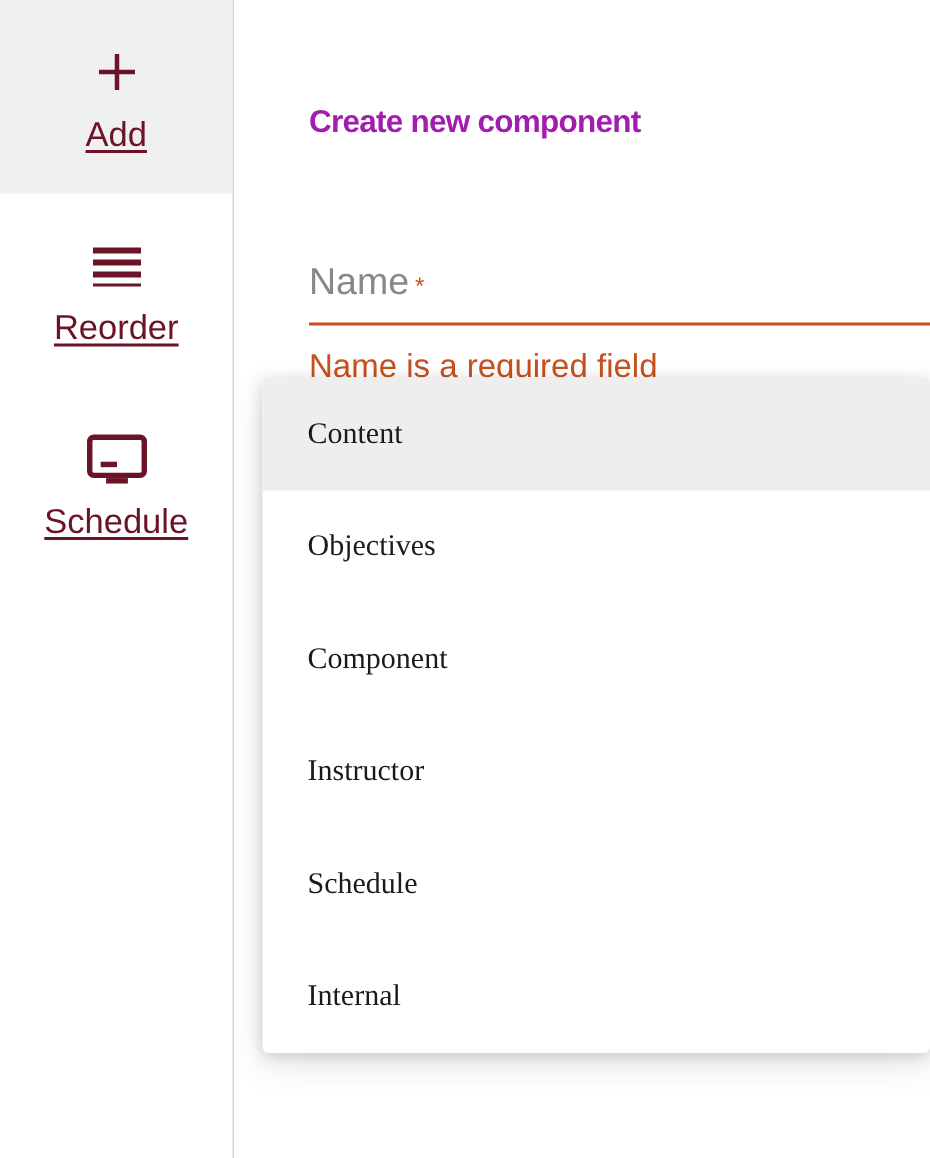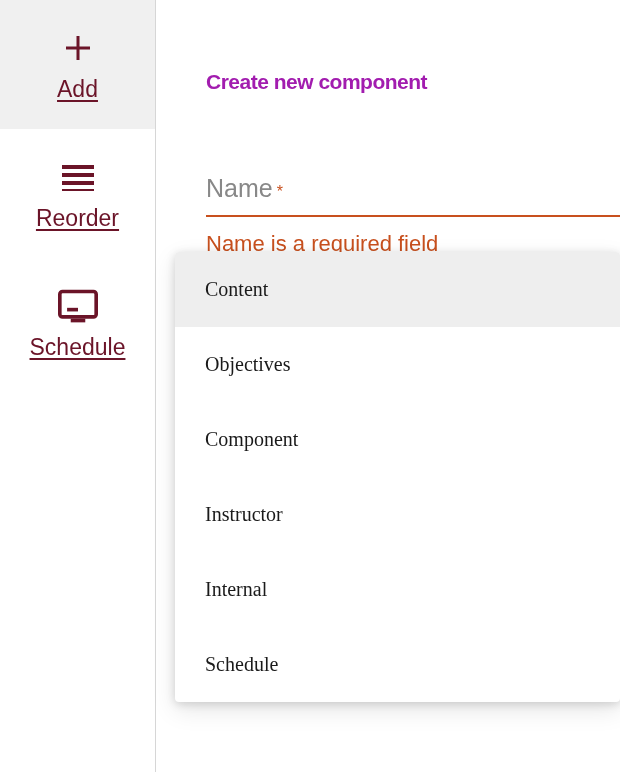--- a/index.html
+++ b/index.html
@@ -170,15 +170,15 @@
     <span class="partial-label">Component type</span>
     <span class="required-mark">*</span>
   </div>
 </div>
 
 <div class="dropdown">
   <div class="dropdown-item selected">Content</div>
   <div class="dropdown-item">Objectives</div>
   <div class="dropdown-item">Component</div>
   <div class="dropdown-item">Instructor</div>
+  <div class="dropdown-item">Schedule</div>
   <div class="dropdown-item">Internal</div>
-  <div class="dropdown-item">Schedule</div>
 </div>
 
 </body></html>

